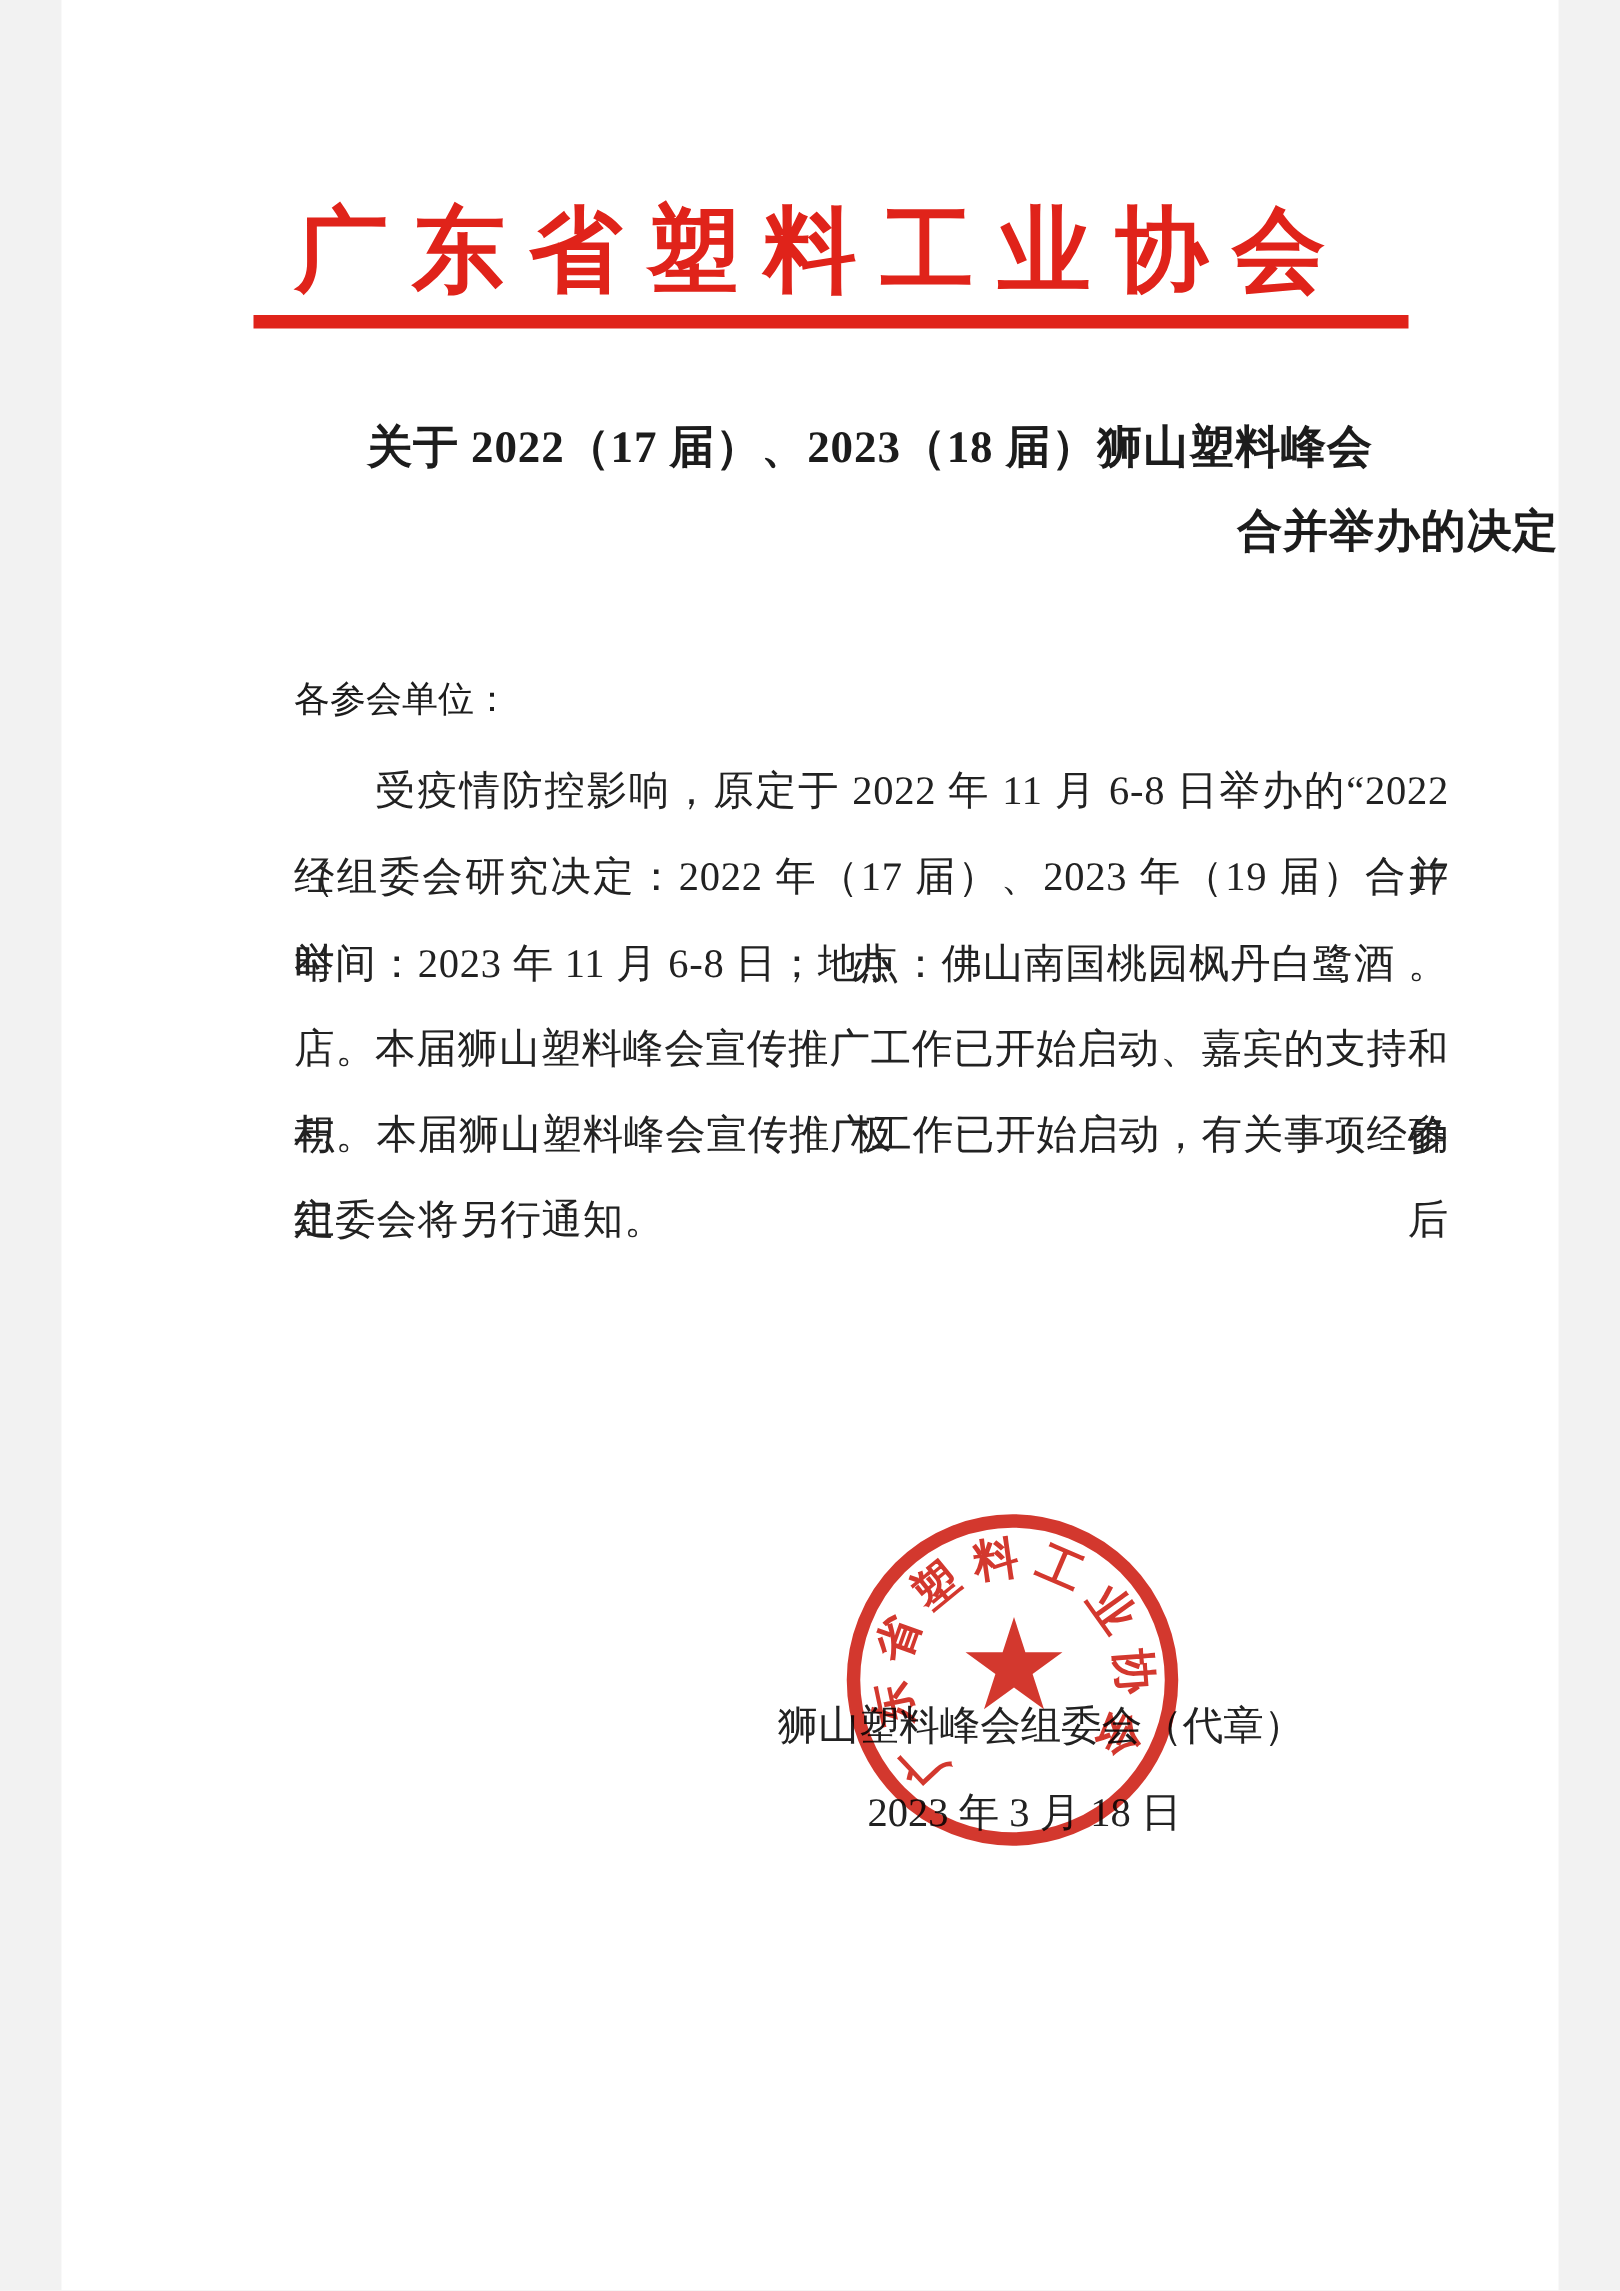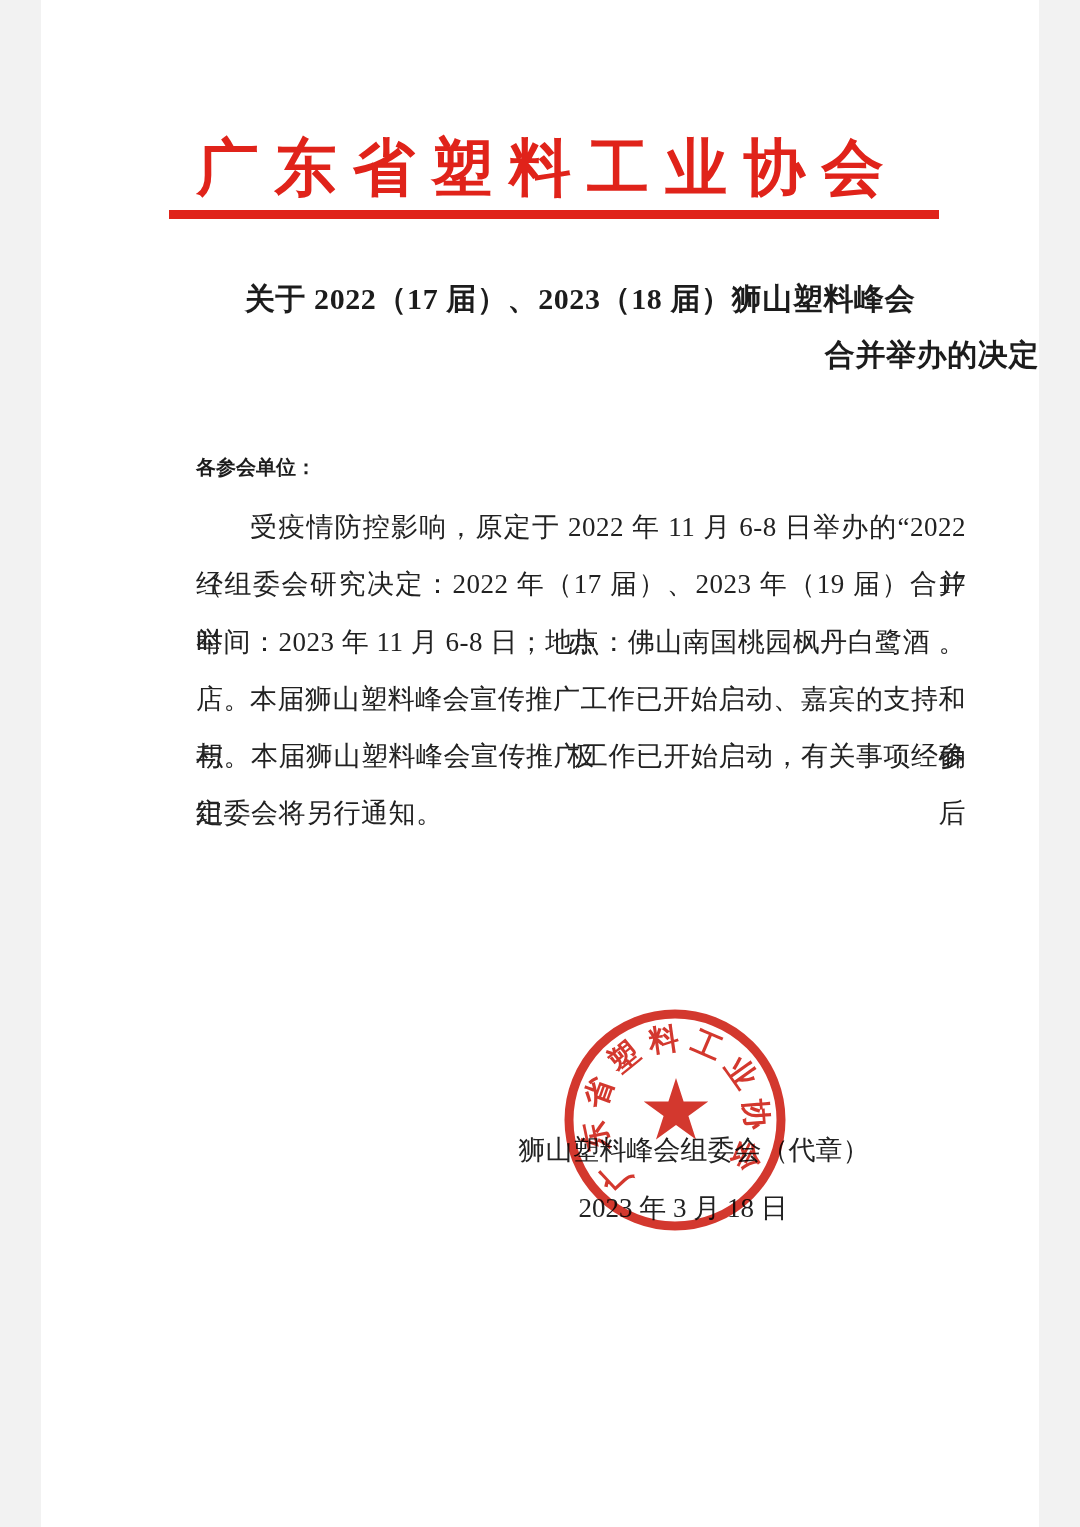--- a/index.html
+++ b/index.html
@@ -51,22 +51,22 @@
     white-space: nowrap;
   }
   .doc-title.l1 { top: 280px; padding-left: 40px; }
   .doc-title.l2 { top: 336px; text-align: right; }
 
   
   .salutation {
     position: absolute;
     top: 448px;
     left: 155px;
-    font-size: 20px;
-    font-weight: bold;
+    font-size: 24px;
+    font-weight: normal;
     line-height: 38px;
   }
 
   
   .body-block {
     position: absolute;
     top: 499px;
     left: 155px;
     width: 770px;
   }

